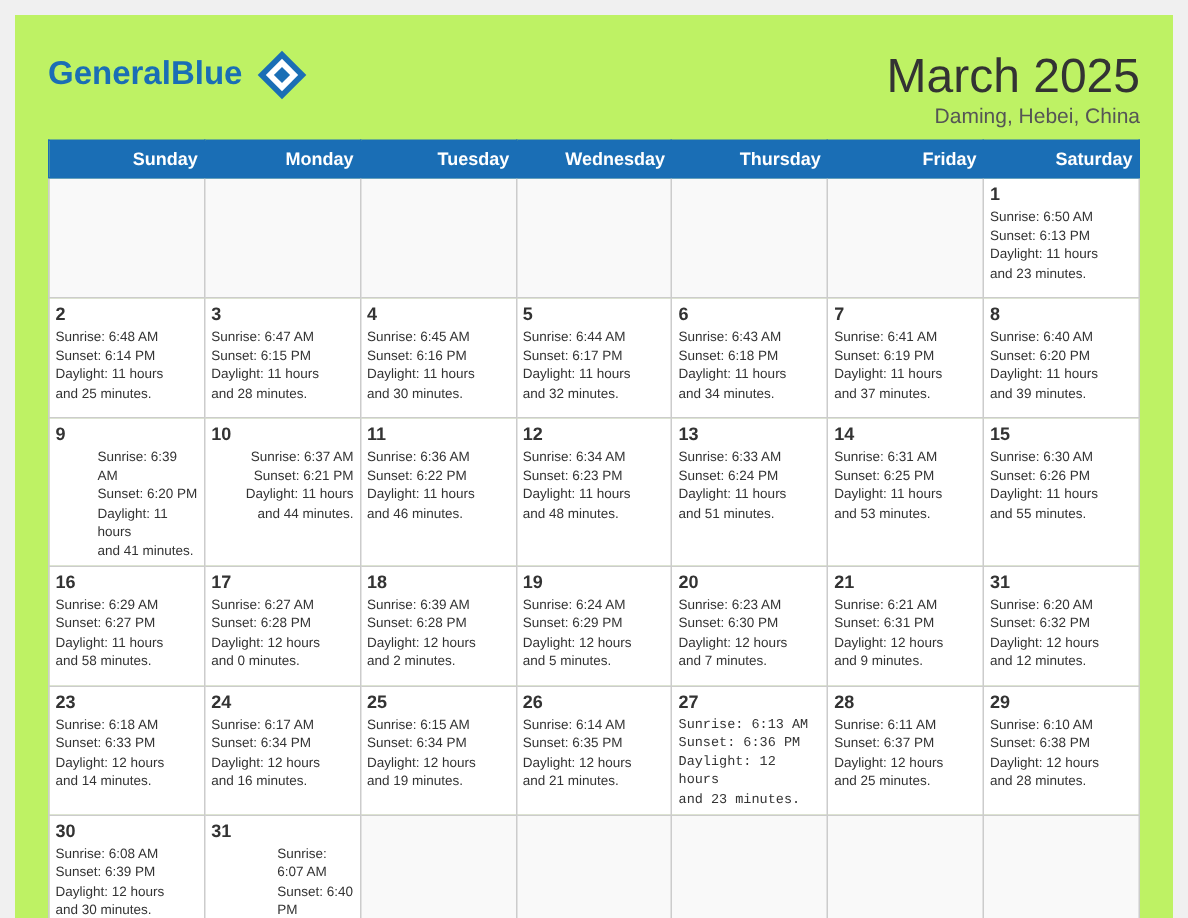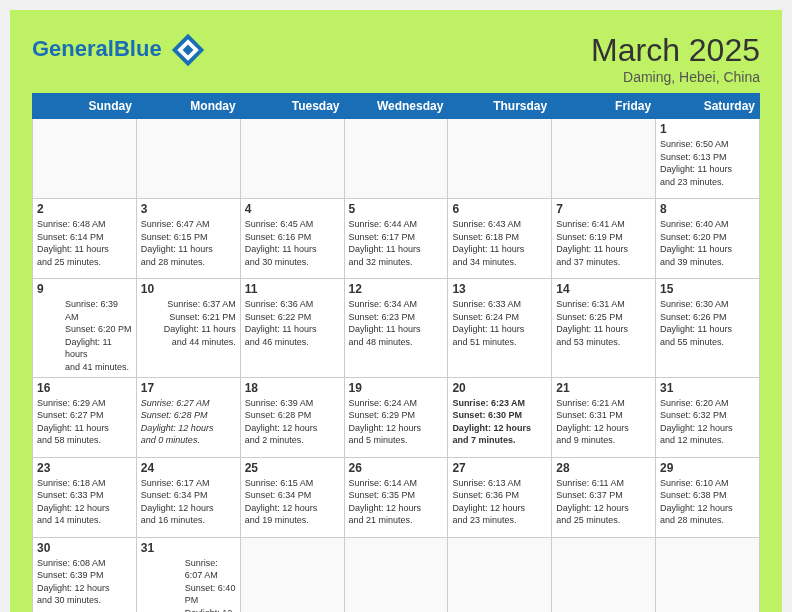--- a/index.html
+++ b/index.html
@@ -244,42 +244,42 @@
         <tr class="week-row">
           <td>
             <span class="day-number">16</span>
             <div class="day-info" style="white-space: pre-line;">Sunrise: 6:29 AM
 Sunset: 6:27 PM
 Daylight: 11 hours
 and 58 minutes.</div>
           </td>
           <td>
             <span class="day-number">17</span>
-            <div class="day-info" style="white-space: pre-line; font-style: italic;">Sunrise: 6:27 AM
+            <div class="day-info" style="white-space: pre-line;">Sunrise: 6:27 AM
 Sunset: 6:28 PM
 Daylight: 12 hours
 and 0 minutes.</div>
           </td>
           <td>
             <span class="day-number">18</span>
             <div class="day-info" style="white-space: pre-line;">Sunrise: 6:39 AM
 Sunset: 6:28 PM
 Daylight: 12 hours
 and 2 minutes.</div>
           </td>
           <td>
             <span class="day-number">19</span>
             <div class="day-info" style="white-space: pre-line;">Sunrise: 6:24 AM
 Sunset: 6:29 PM
 Daylight: 12 hours
 and 5 minutes.</div>
           </td>
           <td>
             <span class="day-number">20</span>
-            <div class="day-info" style="white-space: pre-line; font-weight: bold;">Sunrise: 6:23 AM
+            <div class="day-info" style="white-space: pre-line;">Sunrise: 6:23 AM
 Sunset: 6:30 PM
 Daylight: 12 hours
 and 7 minutes.</div>
           </td>
           <td>
             <span class="day-number">21</span>
             <div class="day-info" style="white-space: pre-line;">Sunrise: 6:21 AM
 Sunset: 6:31 PM
 Daylight: 12 hours
 and 9 minutes.</div>
@@ -316,21 +316,21 @@
           </td>
           <td>
             <span class="day-number">26</span>
             <div class="day-info" style="white-space: pre-line;">Sunrise: 6:14 AM
 Sunset: 6:35 PM
 Daylight: 12 hours
 and 21 minutes.</div>
           </td>
           <td>
             <span class="day-number">27</span>
-            <div class="day-info" style="white-space: pre-line;">Sunrise: 6:13 AM
+            <div class="day-info" style="white-space: pre-line; font-family: Liberation Mono, monospace;">Sunrise: 6:13 AM
 Sunset: 6:36 PM
 Daylight: 12 hours
 and 23 minutes.</div>
           </td>
           <td>
             <span class="day-number">28</span>
             <div class="day-info" style="white-space: pre-line;">Sunrise: 6:11 AM
 Sunset: 6:37 PM
 Daylight: 12 hours
 and 25 minutes.</div>

